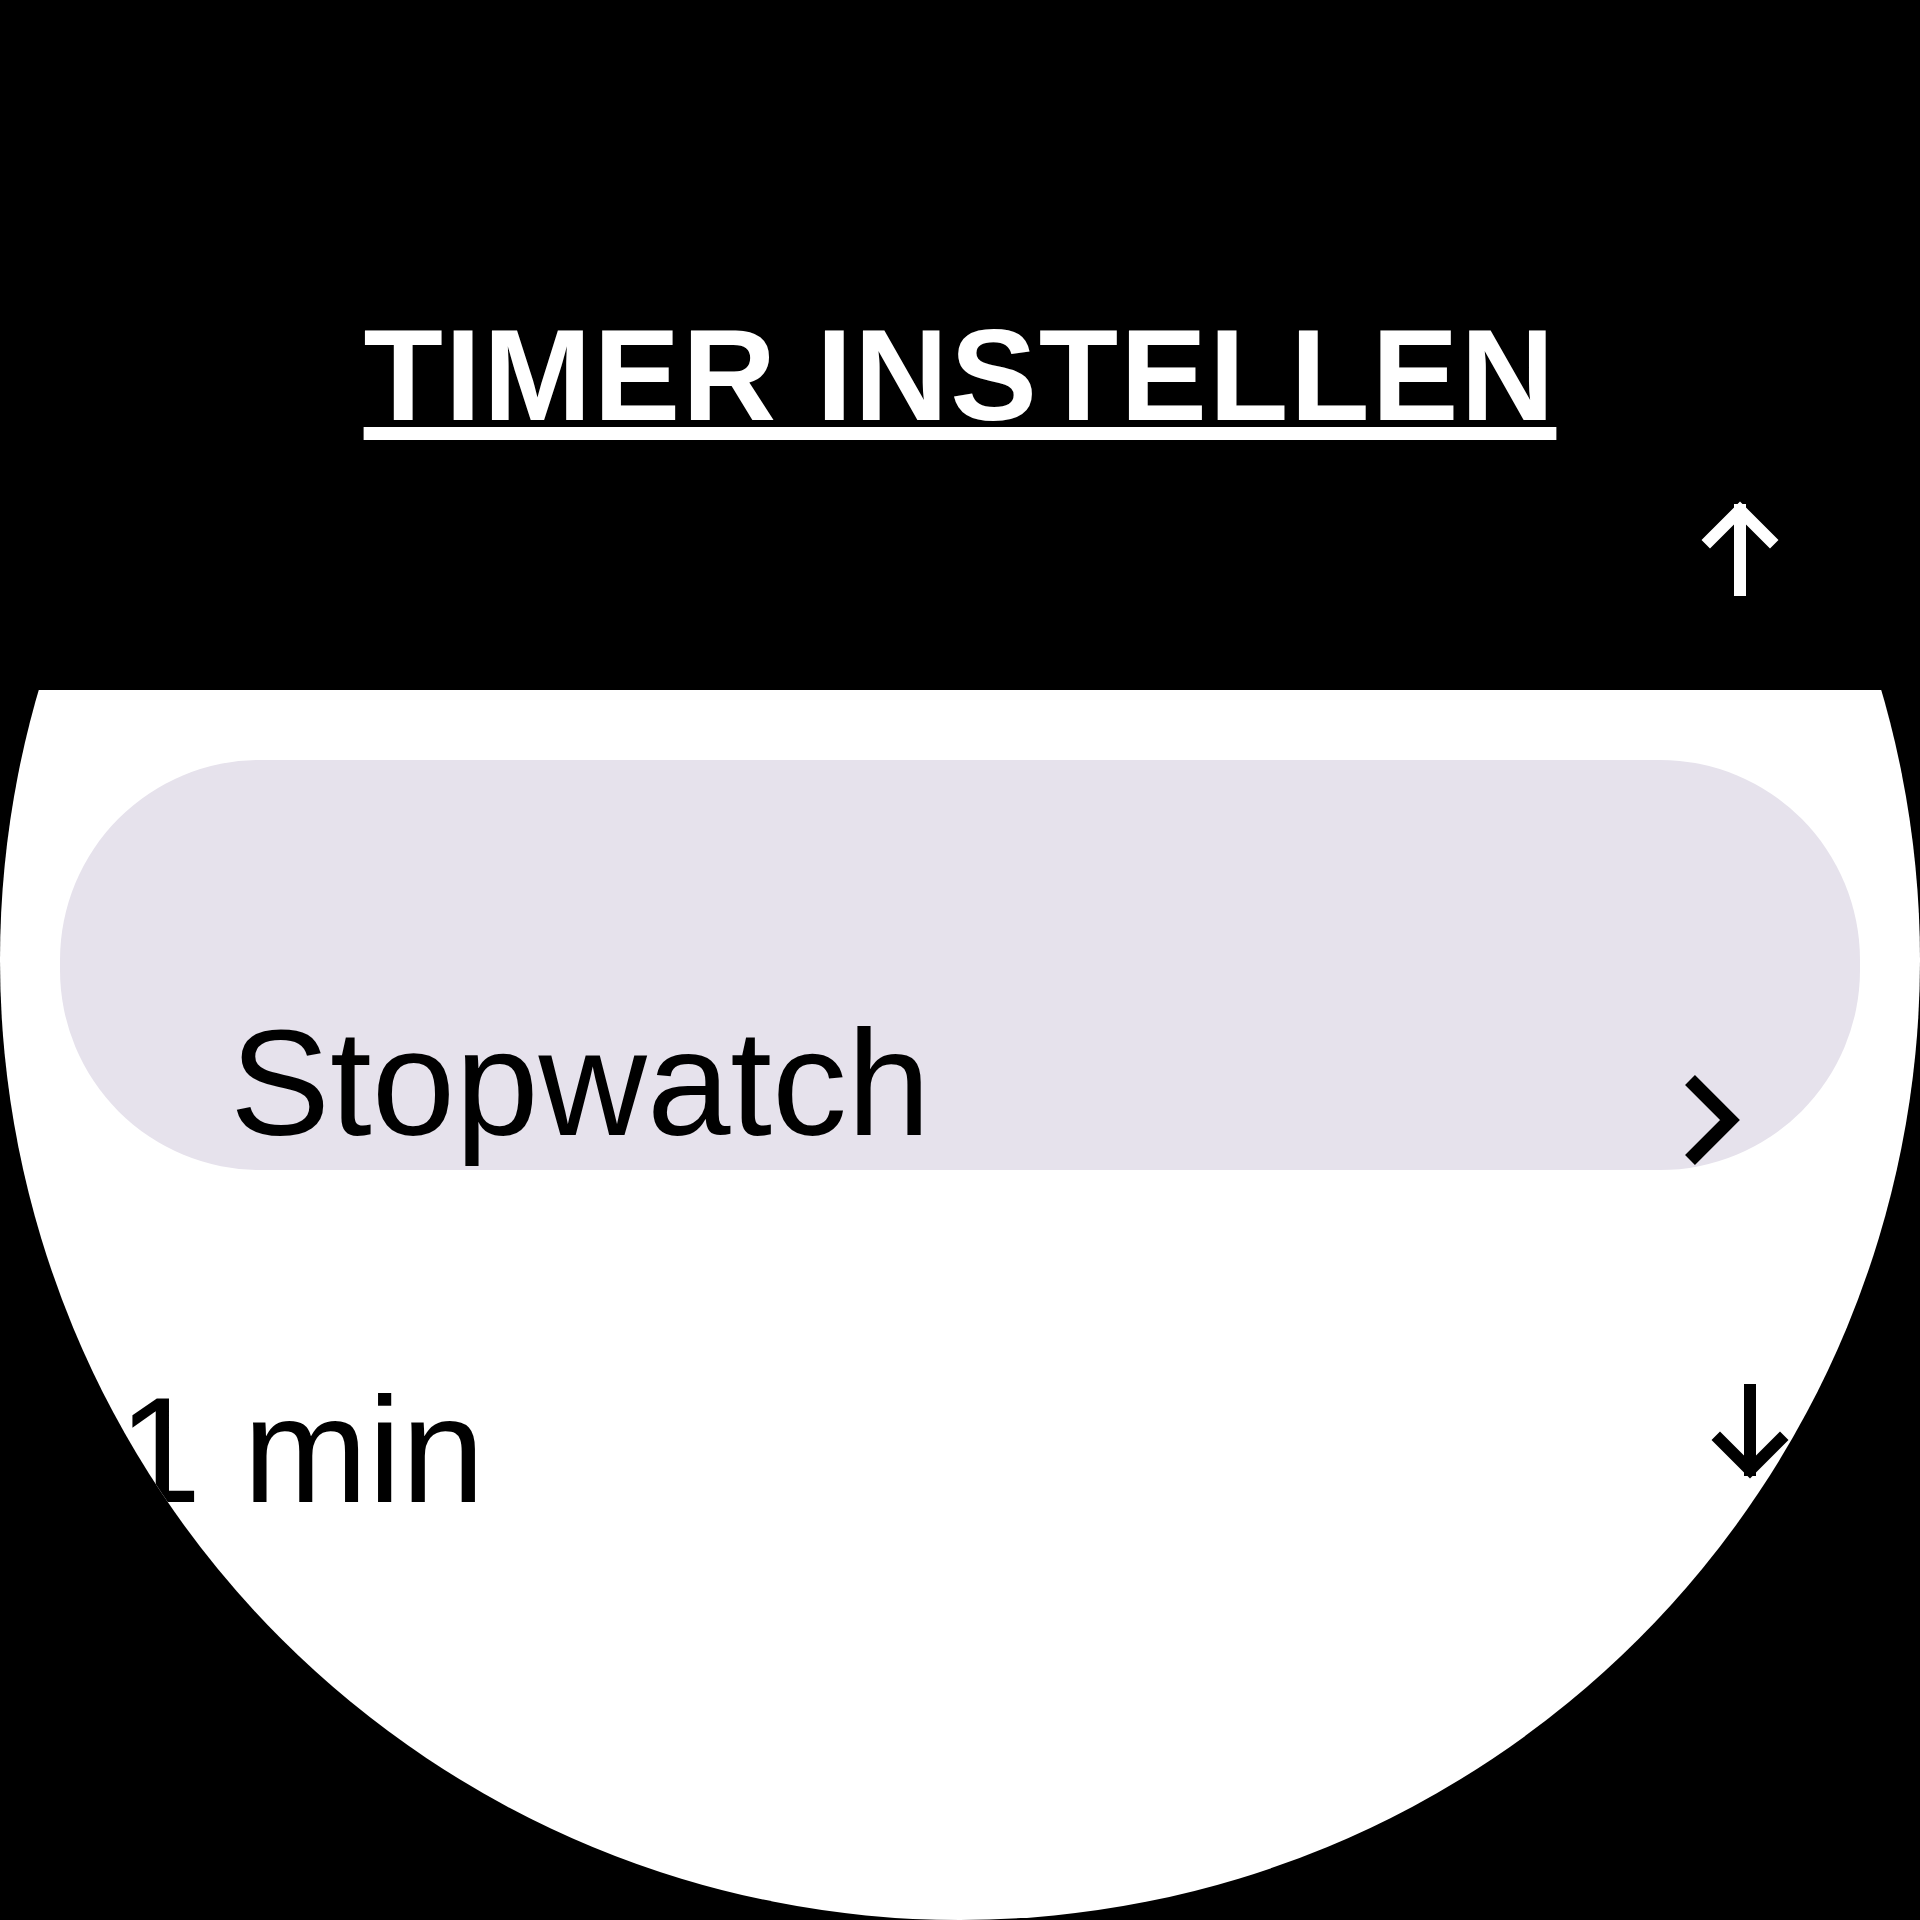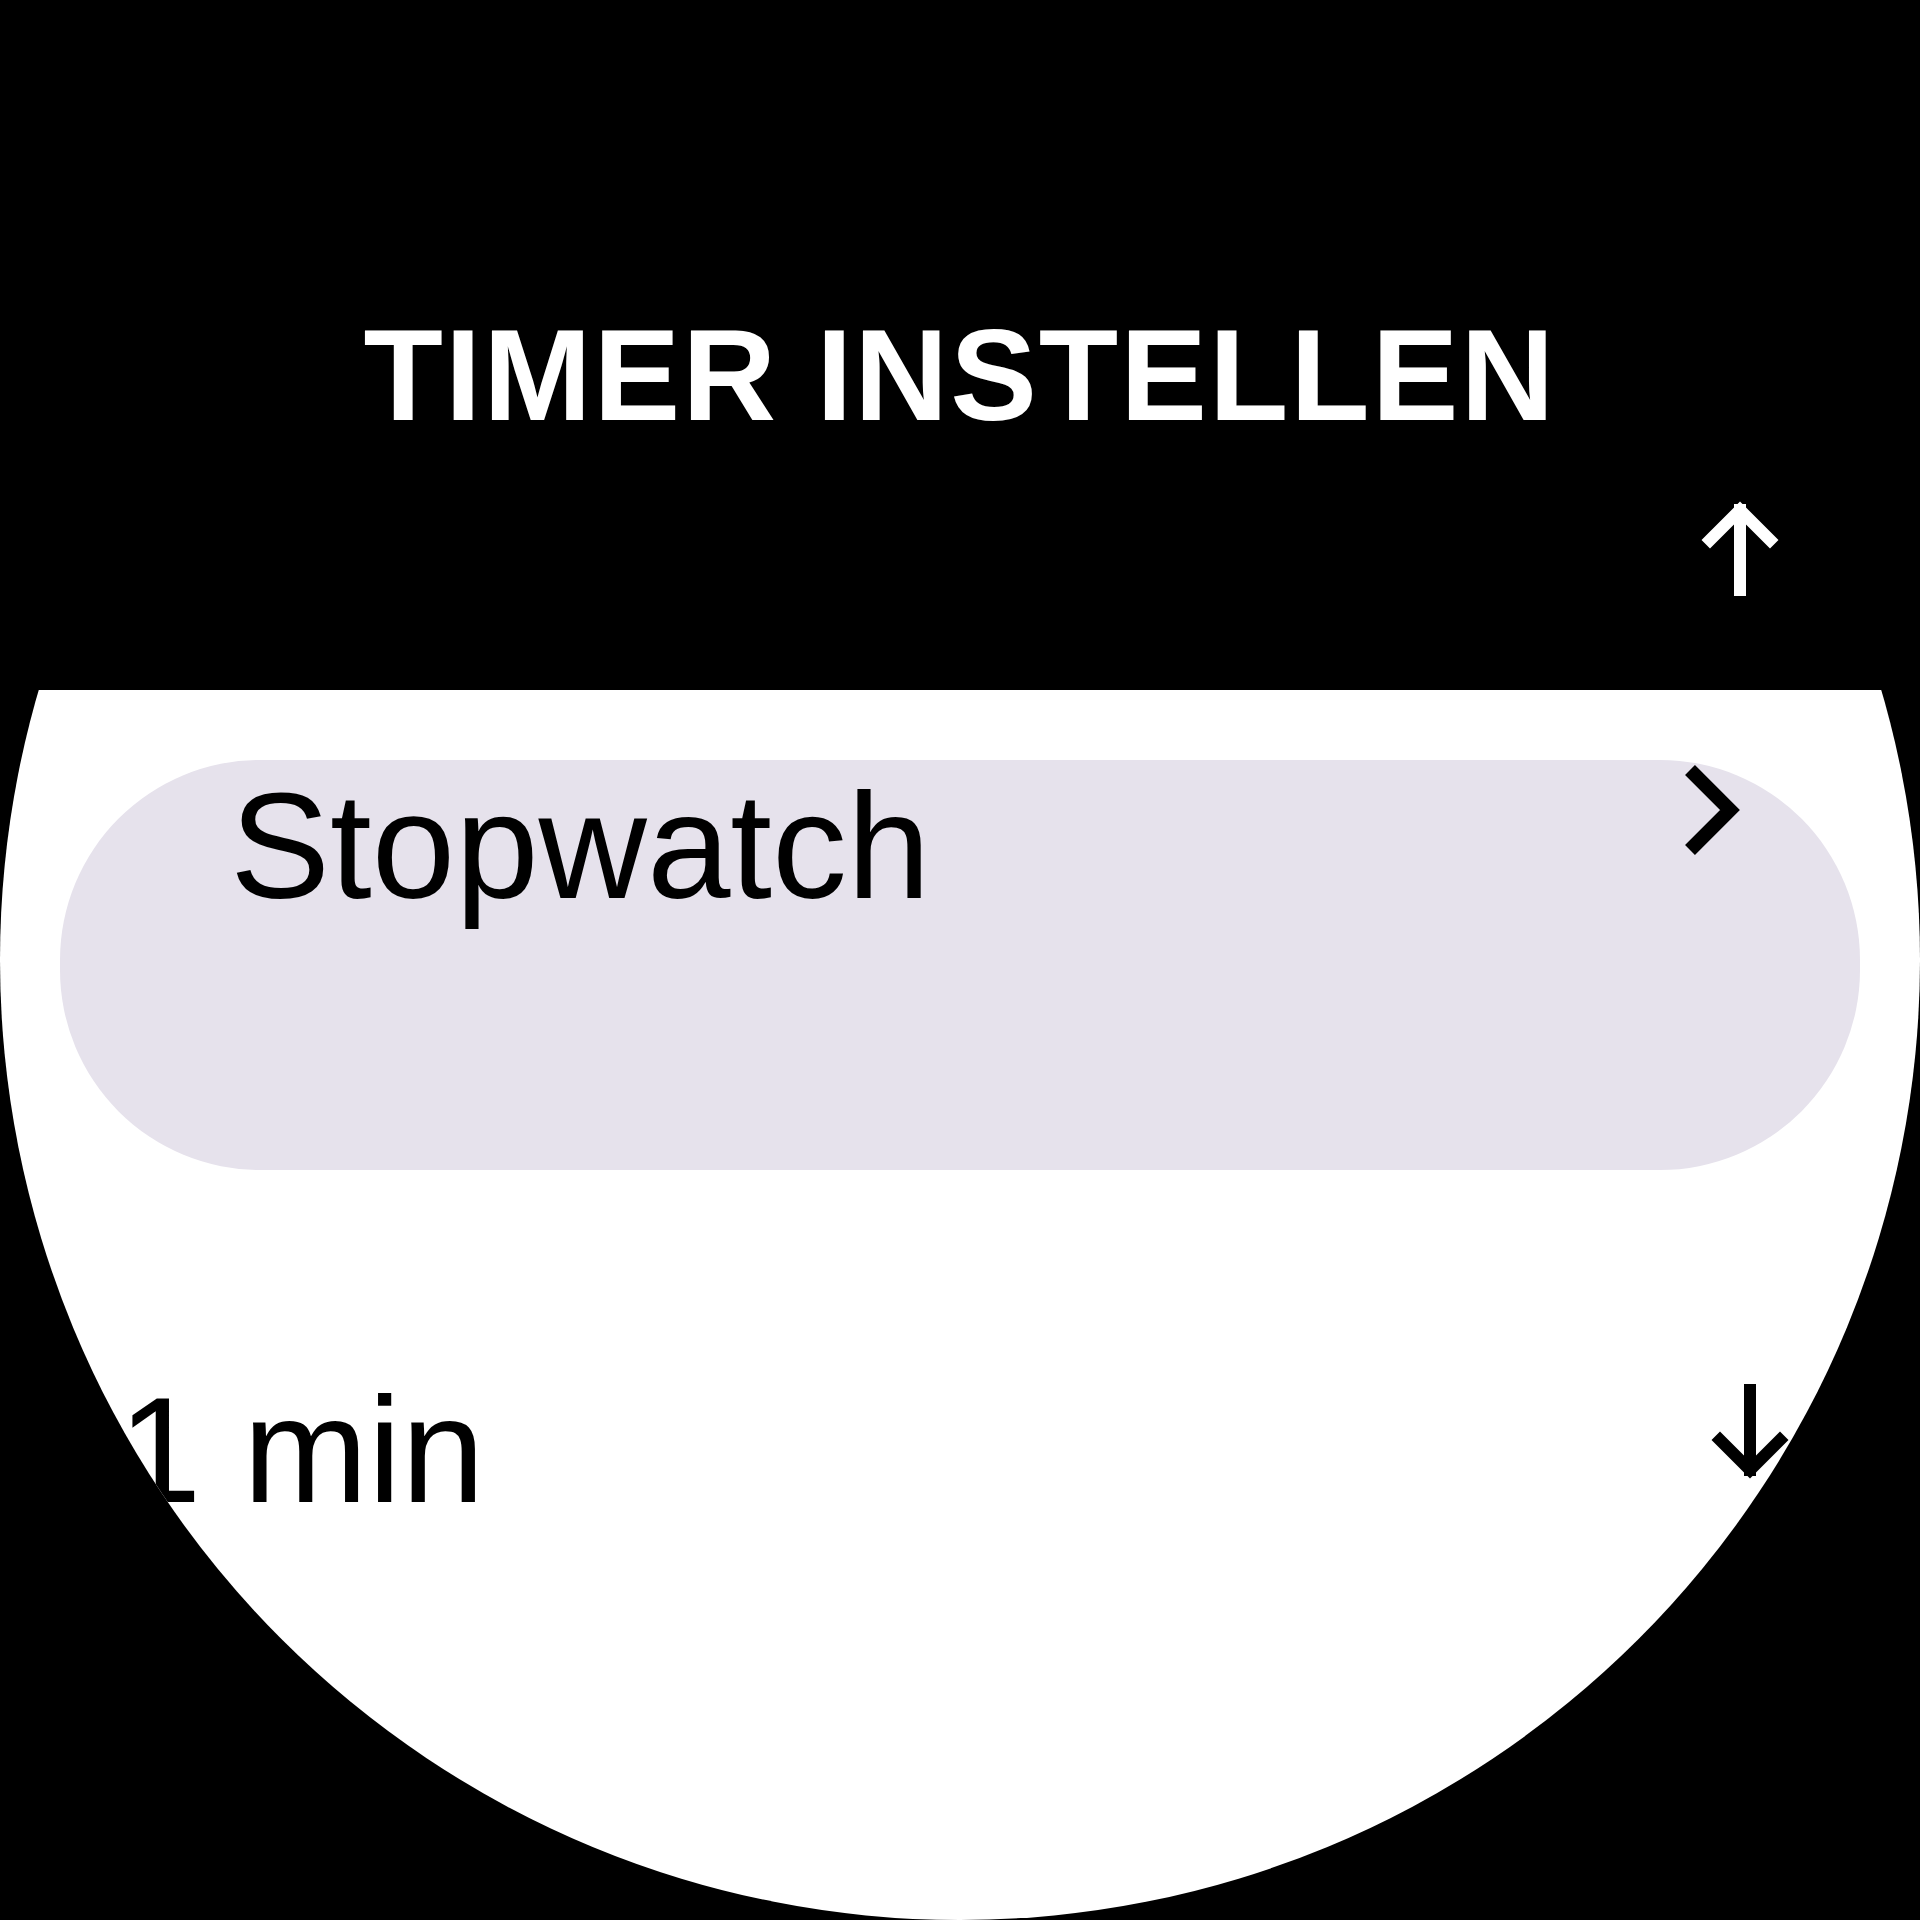--- a/index.html
+++ b/index.html
@@ -32,41 +32,42 @@
   .title {
     position: absolute;
     top: 300px;
     left: 0;
     right: 0;
     text-align: center;
     color: #fff;
     font-size: 130px;
     font-weight: 700;
     letter-spacing: 2px;
+    text-decoration: underline;
   }
   .scroll-up-icon {
     position: absolute;
     top: 500px;
     right: 140px;
     width: 80px;
     height: 100px;
   }
   .list-area {
     position: absolute;
     top: 690px;
     left: 0;
     right: 0;
     bottom: 0;
     background: #fff;
   }
   .list-item {
     position: relative;
     height: 410px;
     display: flex;
-    align-items: flex-start;
+    align-items: flex-end;
     padding-left: 230px;
     padding-right: 180px;
     box-sizing: border-box;
   }
   .list-item.selected {
     position: absolute;
     top: 70px;
     left: 60px;
     right: 60px;
     height: 410px;

